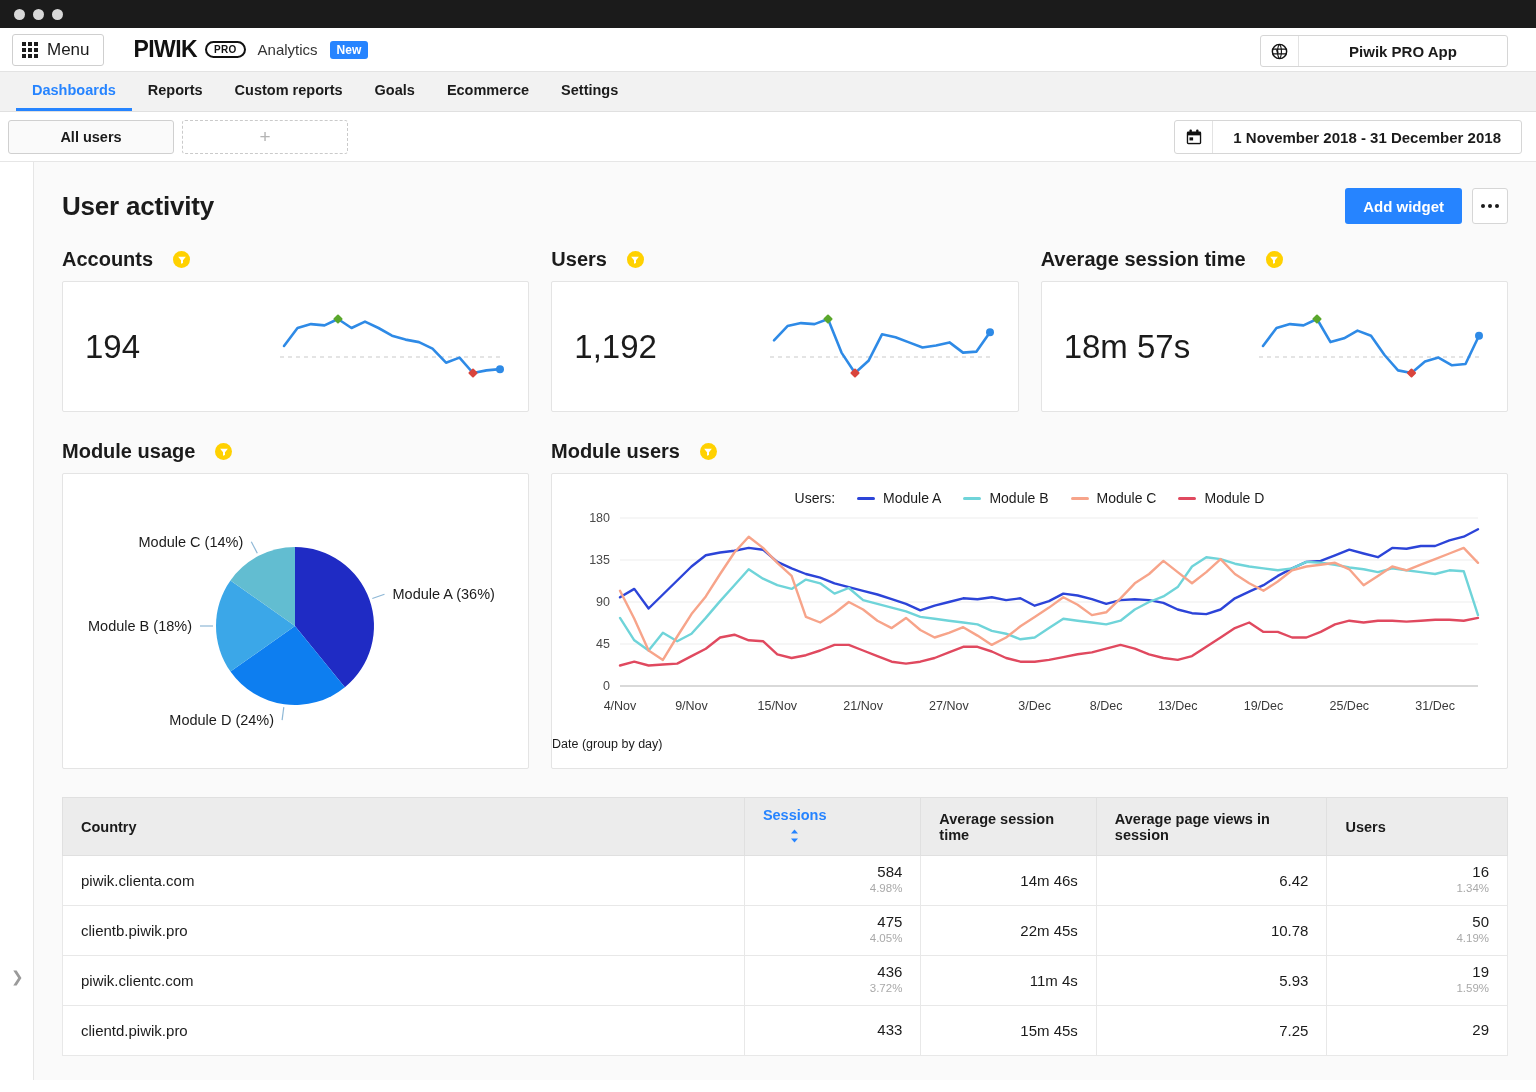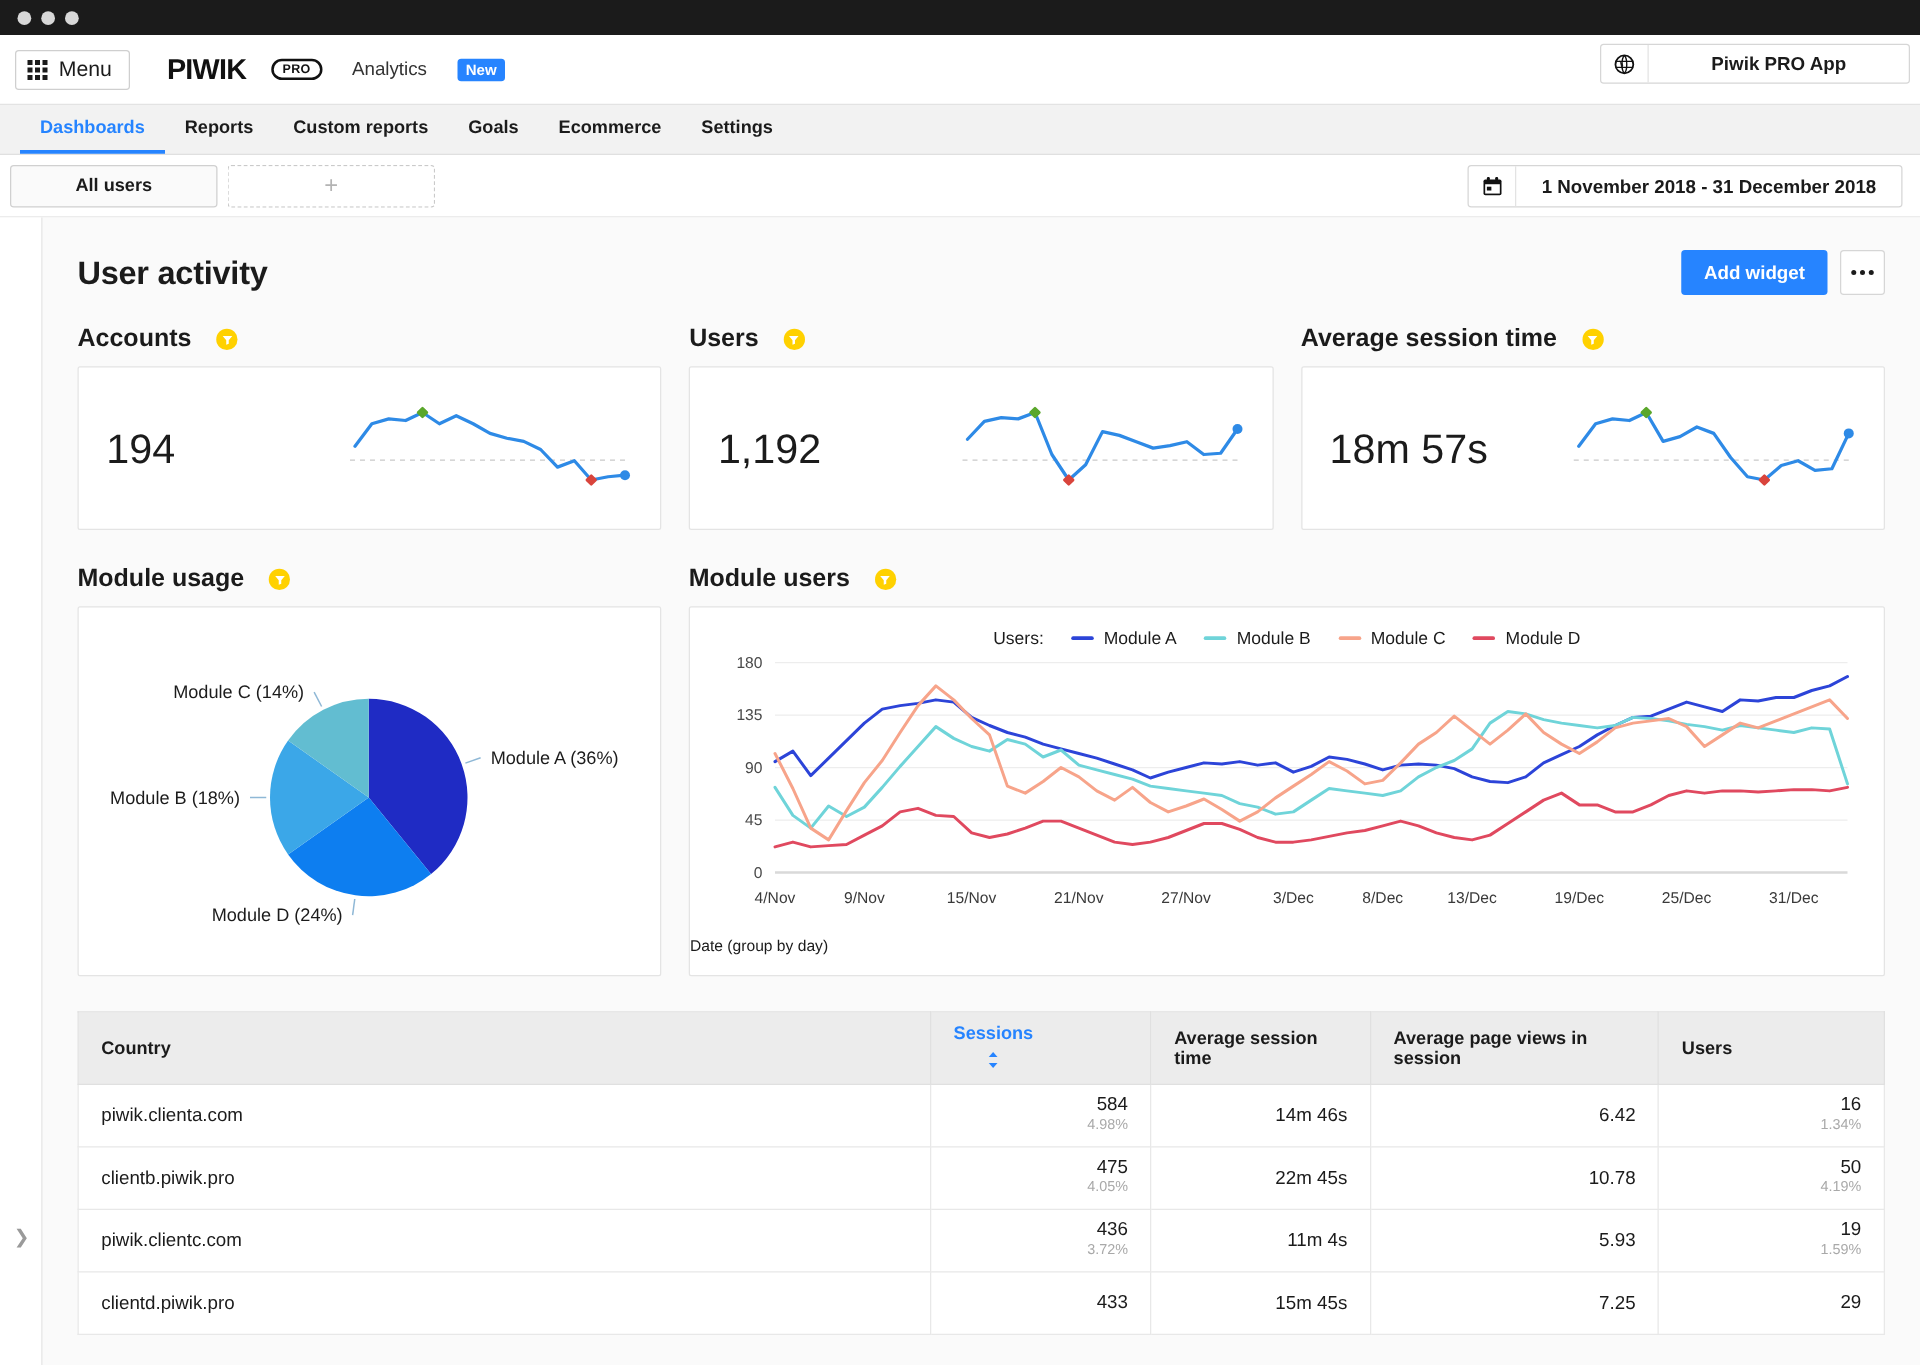--- a/index.html
+++ b/index.html
@@ -11,48 +11,48 @@
   }
   
   .browser-bar {
     height: 28px; background: #1b1b1b;
     display: flex; align-items: center; padding-left: 14px; gap: 8px;
   }
   .dot { width: 11px; height: 11px; border-radius: 50%; background: #d8d8d8; }
 
   
   .appbar {
-    height: 56px; background: #ffffff; border-bottom: 1px solid #e3e3e3;
+    height: 44px; background: #ffffff; border-bottom: 1px solid #e3e3e3;
     display: flex; align-items: center; padding: 0 12px; position: relative;
   }
   .menu-btn {
     display: flex; align-items: center; gap: 9px;
     border: 1px solid #cfcfcf; border-radius: 3px;
     padding: 5px 13px 5px 9px; background: #fff; cursor: pointer;
   }
   .grid-icon { display: grid; grid-template-columns: repeat(3, 4px); gap: 2px; }
   .grid-icon i { width: 4px; height: 4px; background: #1b1b1b; display: block; }
   .menu-label { font-size: 17px; font-weight: 400; color: #1b1b1b; }
 
-  .brand { display: flex; align-items: center; gap: 20px; margin-left: 30px; }
+  .brand { display: flex; align-items: center; gap: 8px; margin-left: 30px; }
   .brand-piwik {
     font-size: 23px; font-weight: 800; letter-spacing: -0.6px; color: #111;
     font-family: "Liberation Sans", sans-serif;
   }
   .brand-pro {
     border: 2.4px solid #111; border-radius: 11px; font-size: 10px;
     font-weight: 800; padding: 1px 7px; color: #111; letter-spacing: 0.3px;
   }
   .brand-analytics { font-size: 15px; color: #333; margin-left: 4px; }
   .badge-new {
     background: #2684ff; color: #fff; font-size: 12px; font-weight: 700;
     border-radius: 3px; padding: 2px 7px; margin-left: 4px;
   }
   .app-select {
-    position: absolute; right: 8px; top: 7px;
+    position: absolute; right: 28px; top: 7px;
     display: flex; align-items: stretch; border: 1px solid #d6d6d6;
     border-radius: 3px; height: 32px; background: #fff; margin-left: 36px;
   }
   .app-select .globe {
     width: 38px; display: flex; align-items: center; justify-content: center;
     border-right: 1px solid #e3e3e3; font-size: 16px; color: #111;
   }
   .app-select .app-name {
     min-width: 208px; display: flex; align-items: center; justify-content: center;
     font-size: 15px; font-weight: 700; color: #1b1b1b; padding: 0 14px;

